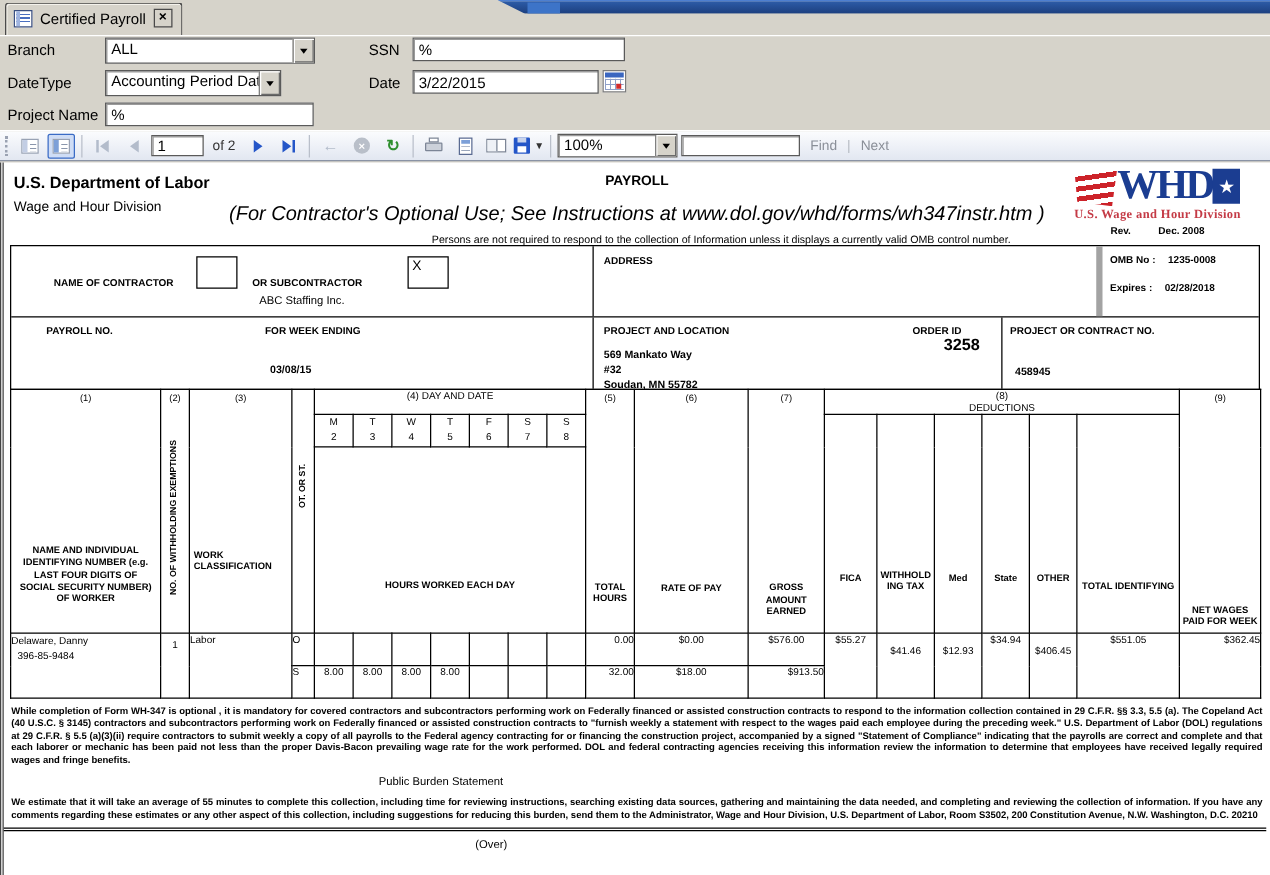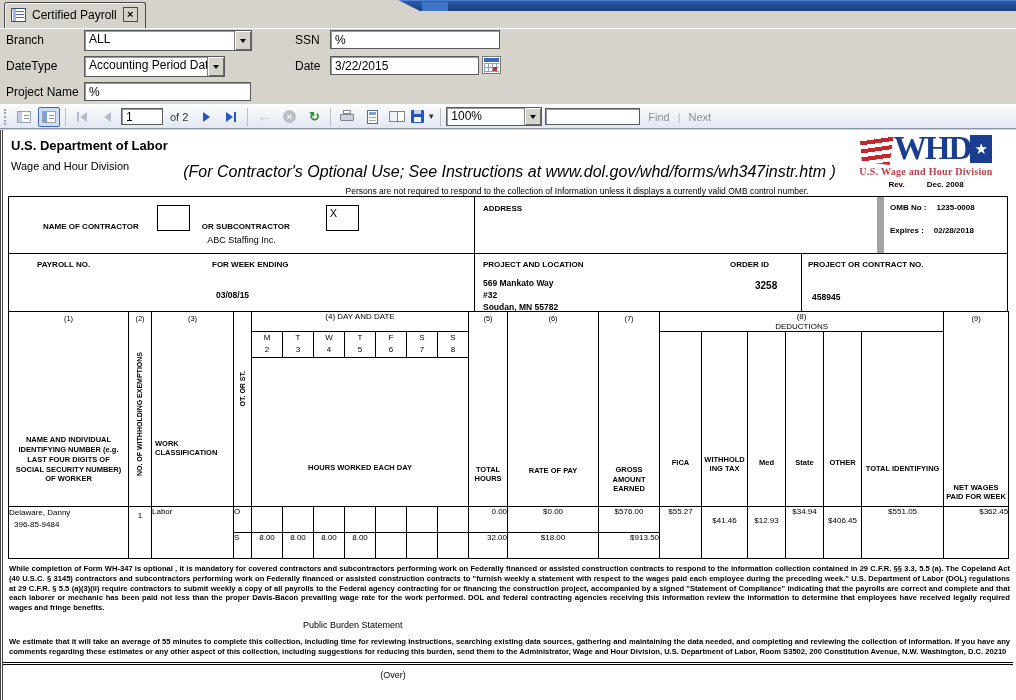--- a/index.html
+++ b/index.html
@@ -135,21 +135,21 @@
   .grid-top { margin-left:5px; width:1000px; border:1px solid #000; }
   .c-row { display:flex; height:57px; }
   .c-row.first { border-bottom:1px solid #000; }
   .lblb { font-size:8px; font-weight:bold; }
   .val9 { font-size:9px; }
   .c-cell1 { width:465px; position:relative; }
   .c-cell1 .top { display:flex; align-items:flex-end; padding:8px 0 0 34px; gap:0; }
   .chk { width:33px; height:26px; border:1px solid #000; font-size:11px; padding:1px 3px; }
   .company { text-align:center; font-size:9px; margin-top:4px; }
   .c-cell2 { flex:1; border-left:1px solid #000; display:flex; padding:7px 0 0 8px; gap:36px; }
-  .c-cell3 { width:130px; border-left:7px solid #a3a3a3; padding:6px 6px 0 6px; font-size:8px;text-align:right; }
+  .c-cell3 { width:130px; border-left:5px solid #a3a3a3; padding:6px 6px 0 6px; font-size:8px;text-align:right; }
   .omb-line { display:flex; gap:10px; margin-bottom:14px; }
   .p-cell1 { width:465px; position:relative; }
   .p-cell2 { width:327px; border-left:1px solid #000; position:relative; }
   .p-cell3 { flex:1; border-left:1px solid #000; position:relative; }
   .pos { position:absolute; }
 
   table.main { margin-left:5px; margin-top:-1px; width:1000px; border-collapse:collapse; table-layout:fixed; }
   table.main th, table.main td { border:1px solid #000; padding:0; font-weight:normal; vertical-align:top; font-size:8px; }
   .hnum { font-size:7.5px; text-align:center; padding-top:2px; }
   .hcell { height:100%; display:flex; flex-direction:column; justify-content:space-between; align-items:center; }
@@ -284,20 +284,21 @@
   <span class="link-label">Find</span>
   <span class="link-sep">|</span>
   <span class="link-label">Next</span>
 </div>
 
 <div class="report">
 
   <div class="rpt-head">
     <div class="agency-title">U.S. Department of Labor</div>
     <div class="agency-sub">Wage and Hour Division</div>
+    <div class="payroll-title">PAYROLL</div>
     <div class="optional-use">(For Contractor's Optional Use; See Instructions at www.dol.gov/whd/forms/wh347instr.htm )</div>
     <div class="omb-notice">Persons are not required to respond to the collection of Information unless it displays a currently valid OMB control number.</div>
     <div class="whd-logo">
       <div class="whd-row">
         <span class="stripes"></span>
         <span class="whd-text">WHD</span>
         <span class="star-box">★</span>
       </div>
       <div class="whd-caption">U.S. Wage and Hour Division</div>
       <div class="rev-row">
@@ -334,21 +335,21 @@
     </div>
     <div class="c-row">
       <div class="p-cell1">
         <span class="lblb pos" style="left:28px;top:6px">PAYROLL NO.</span>
         <span class="lblb pos" style="left:203px;top:6px">FOR WEEK ENDING</span>
         <span class="pos" style="left:207px;top:36px;font-size:8.5px;font-weight:bold">03/08/15</span>
       </div>
       <div class="p-cell2">
         <span class="lblb pos" style="left:8px;top:6px">PROJECT AND LOCATION</span>
         <span class="lblb pos" style="left:255px;top:6px">ORDER ID</span>
-        <span class="pos" style="left:280px;top:26px;font-size:10px;font-weight:bold">3258</span>
+        <span class="pos" style="left:280px;top:14px;font-size:13px;font-weight:bold">3258</span>
         <span class="pos" style="left:8px;top:24px;font-size:8.5px;font-weight:bold;line-height:1.4">
           <span style="display:block">569 Mankato Way</span>
           <span style="display:block">#32</span>
           <span style="display:block">Soudan, MN 55782</span>
         </span>
       </div>
       <div class="p-cell3">
         <span class="lblb pos" style="left:6px;top:6px">PROJECT OR CONTRACT NO.</span>
         <span class="pos" style="left:10px;top:38px;font-size:8.5px;font-weight:bold">458945</span>
       </div>

